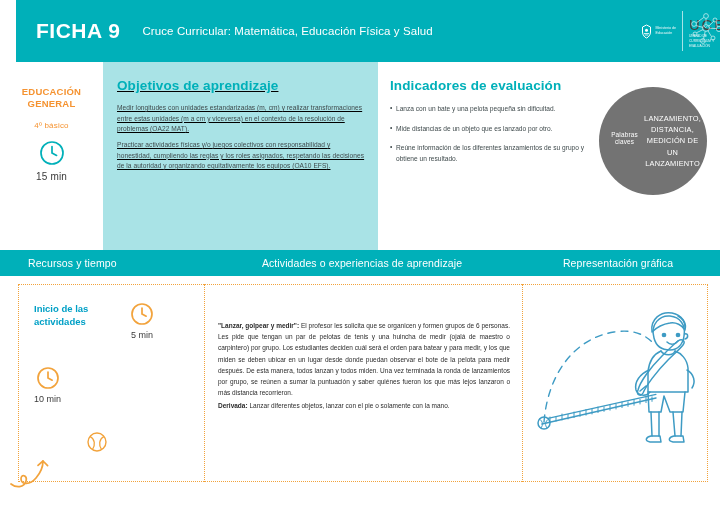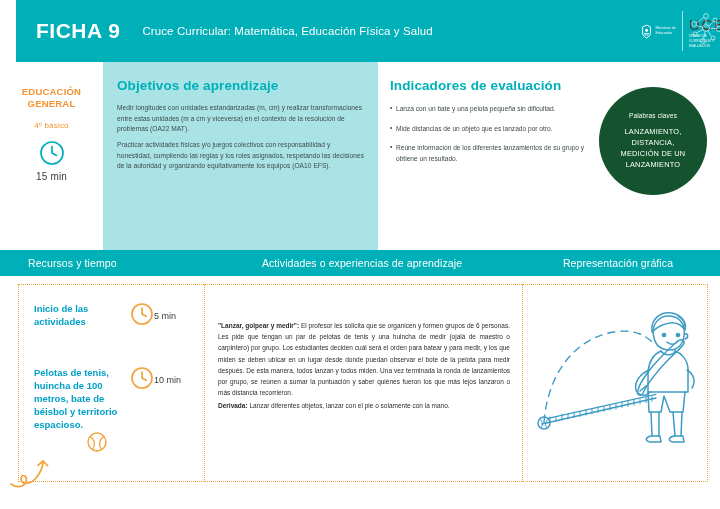--- a/index.html
+++ b/index.html
@@ -50,41 +50,41 @@
   .edu-label {
     color: #f59331; font-size: 9.5px; font-weight: bold; text-align: center;
     letter-spacing: .2px; line-height: 1.25;
   }
   .edu-grade { color: #f59331; font-size: 8px; margin-top: 11px; letter-spacing: .2px; }
   .edu-clock { margin-top: 10px; }
   .edu-time { color: #3a3a3a; font-size: 10px; margin-top: 5px; letter-spacing: .2px; }
 
   .col-obj {
     position: absolute; left: 103px; top: 0; width: 275px; height: 188px;
-    background: #a9e3e6; padding: 16px 12px 16px 14px;
+    background: #a9e3e6; padding: 16px 12px 16px 14px; text-decoration: underline;
   }
   .col-ind {
     position: absolute; left: 378px; top: 0; width: 342px; height: 224px;
     background: #ffffff; padding: 16px 0 0 12px;
   }
   .panel-title { color: #00b0b9; font-size: 13.5px; font-weight: bold; letter-spacing: .1px; }
   .obj-body { margin-top: 10px; }
   .obj-p { color: #3f4a4c; font-size: 6.6px; line-height: 1.62; letter-spacing: .05px; }
   .obj-p + .obj-p { margin-top: 5px; }
   .ind-body { margin-top: 11px; width: 215px; }
   .ind-item {
     color: #3f4a4c; font-size: 6.6px; line-height: 1.6; margin-bottom: 9px;
     padding-left: 6px; position: relative;
   }
   .ind-item::before { content: "•"; position: absolute; left: 0; top: -1px; }
 
   
   .kw-circle {
     position: absolute; right: 13px; top: 25px; width: 108px; height: 108px;
-    border-radius: 50%; background: #14532d; display: flex; flex-direction: column;
+    border-radius: 50%; background: #737373; display: flex; flex-direction: row;
     align-items: center; justify-content: center; text-align: center; padding: 6px;
   }
   .kw-lead { color: #ffffff; font-size: 6.4px; margin-bottom: 7px; letter-spacing: .2px; }
   .kw-words { color: #ffffff; font-size: 7.4px; line-height: 1.5; letter-spacing: .2px; }
 
   .deco-squiggle { position: absolute; left: 568px; top: 196px; }
   .deco-cloud { position: absolute; left: 686px; top: 188px; }
 
   
   .bar {
@@ -105,21 +105,21 @@
     position: absolute; border: 1.4px dotted #f2a33c;
   }
   .box-res { left: 18px; top: 8px; width: 186px; height: 198px; border-right: none; }
   .box-act { left: 204px; top: 8px; width: 318px; height: 198px; border-left: none; border-right: none; }
   .box-rep { left: 522px; top: 8px; width: 186px; height: 198px; border-left: none; }
   .vdash-1 { position: absolute; left: 204px; top: 8px; width: 0; height: 198px; border-left: 1.4px dotted #f2a33c; }
   .vdash-2 { position: absolute; left: 522px; top: 8px; width: 0; height: 198px; border-left: 1.4px dotted #f2a33c; }
 
   .res-row { position: absolute; display: flex; align-items: flex-start; }
   .res-text { color: #00a0c6; font-size: 9.5px; line-height: 1.38; width: 96px; font-weight: bold; }
-  .res-clock { display: flex; flex-direction: row; align-items: center; }
+  .res-clock { display: flex; flex-direction: column; align-items: center; }
   .res-time { color: #3a3a3a; font-size: 9px; margin-top: 4px; }
   .row-1 { left: 34px; top: 26px; }
   .row-2 { left: 34px; top: 90px; }
 
   .act-body { position: absolute; left: 218px; top: 44px; width: 292px; }
   .act-p { color: #2b2b2b; font-size: 6.5px; line-height: 1.72; text-align: justify; }
   .act-p + .act-p { margin-top: 2px; }
   .act-lead { font-weight: bold; }
 
   .rep-art { position: absolute; left: 528px; top: 18px; }
@@ -249,21 +249,20 @@
       <div class="res-clock">
         <svg width="24" height="24" viewBox="0 0 24 24">
           <circle cx="12" cy="12" r="10" fill="none" stroke="#f2a33c" stroke-width="1.7"></circle>
           <path d="M12 6 L12 12 L16.2 14.2" fill="none" stroke="#f2a33c" stroke-width="1.7" stroke-linecap="round"></path>
         </svg>
         <div class="res-time">5 min</div>
       </div>
     </div>
 
     <div class="res-row row-2">
-      <div class="res-text">Pelotas de tenis, huincha de 100 metros, bate de béisbol y territorio espacioso.</div>
       <div class="res-clock">
         <svg width="24" height="24" viewBox="0 0 24 24">
           <circle cx="12" cy="12" r="10" fill="none" stroke="#f2a33c" stroke-width="1.7"></circle>
           <path d="M12 6 L12 12 L16.2 14.2" fill="none" stroke="#f2a33c" stroke-width="1.7" stroke-linecap="round"></path>
         </svg>
         <div class="res-time">10 min</div>
       </div>
     </div>
 
     <svg class="ball-deco" width="22" height="22" viewBox="0 0 22 22">

